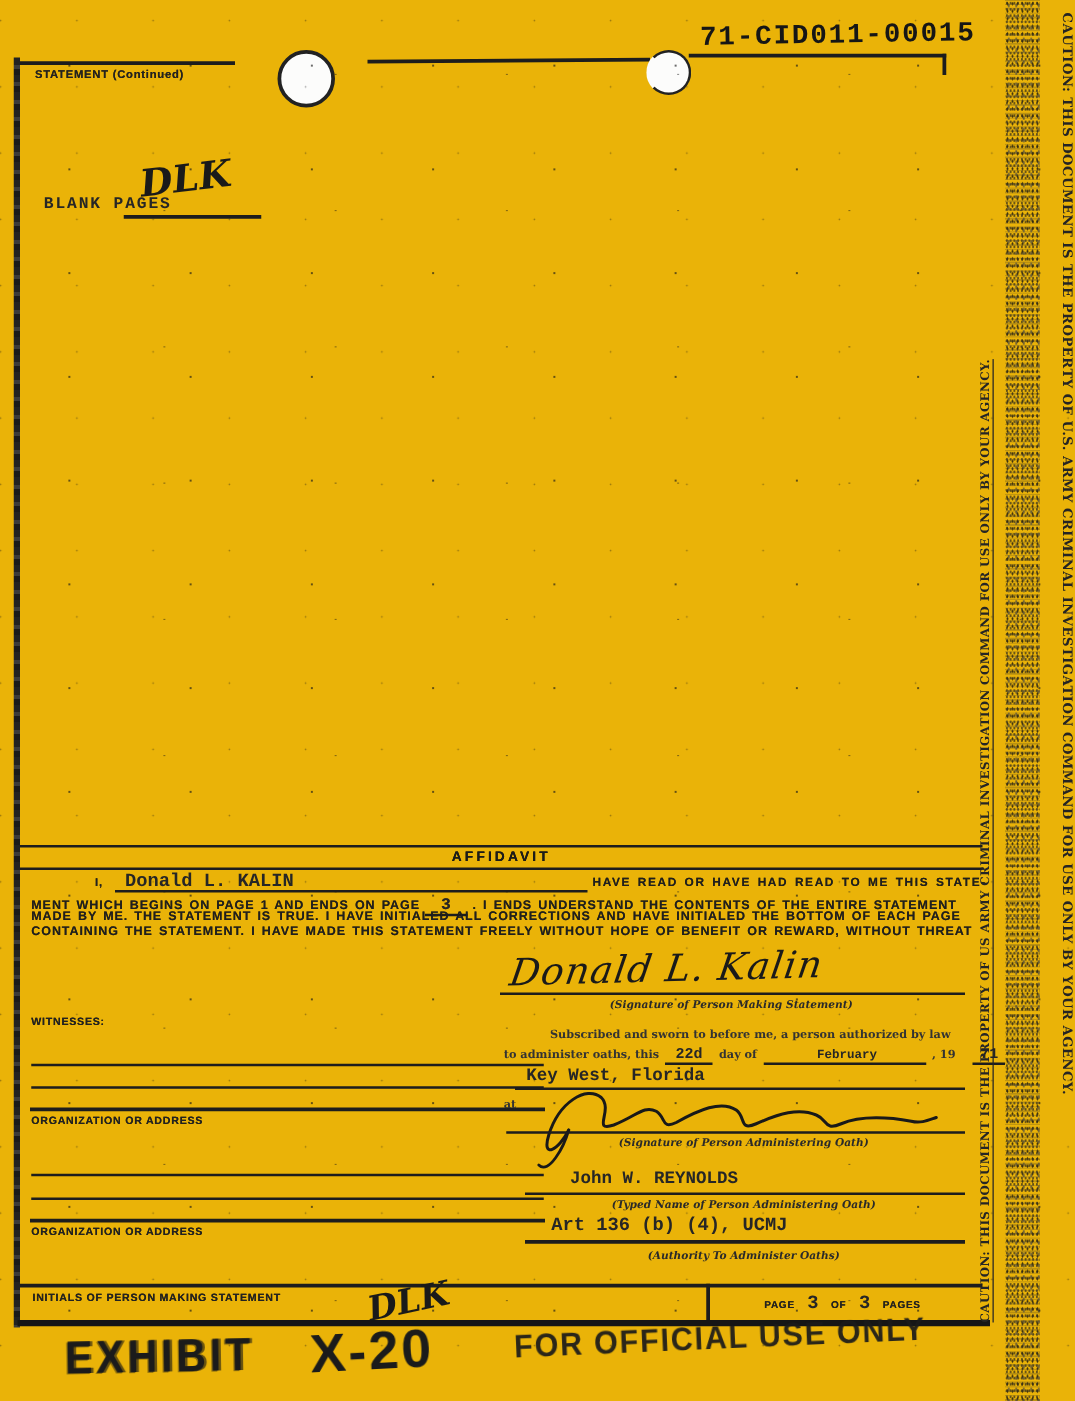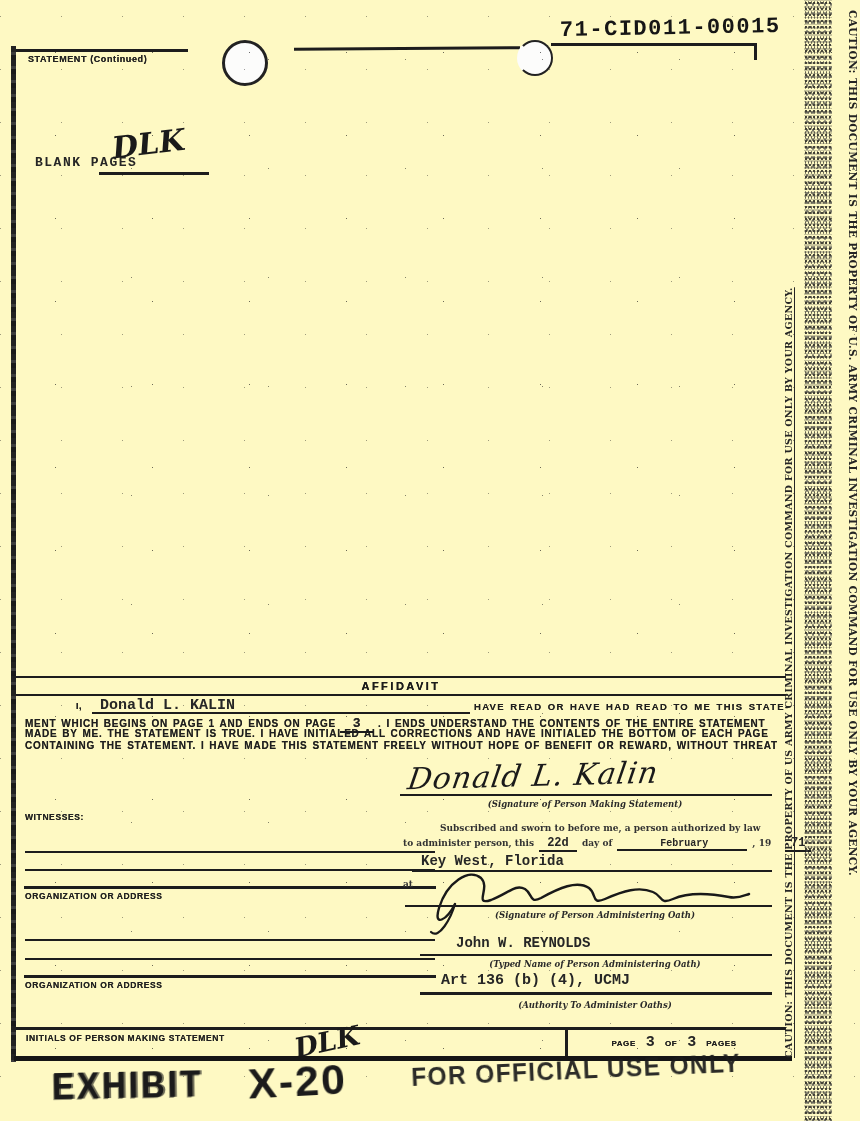--- a/index.html
+++ b/index.html
@@ -1,18 +1,18 @@
 <!DOCTYPE html>
 <html><head>
 <meta charset="utf-8">
 <style>
   html,body{margin:0;padding:0;background:#e8e8e6;}
   .page{
     position:relative; width:860px; height:1121px; margin:0 auto;
-    background:#fef9c3; overflow:hidden;
+    background:#eab308; overflow:hidden;
     font-family:"Liberation Sans", sans-serif; color:#1c1c1c;
   }
   
   .page::after{
     content:""; position:absolute; inset:0; pointer-events:none; z-index:40;
     background-image:
       radial-gradient(circle, rgba(25,25,25,.85) .6px, transparent 1px),
       radial-gradient(circle, rgba(25,25,25,.55) .5px, transparent .9px),
       radial-gradient(circle, rgba(25,25,25,.7) .45px, transparent .8px);
     background-size: 97px 83px, 61px 53px, 137px 109px;
@@ -106,21 +106,21 @@
   <div class="hline" style="left:25px; top:869px; width:410px; height:2px;"></div>
   <div class="hline" style="left:24px; top:886px; width:412px; height:3px;"></div>
   <div class="lbl" style="left:25px; top:891px; font-size:8.5px;">ORGANIZATION OR ADDRESS</div>
   <div class="hline" style="left:25px; top:939px; width:410px; height:2px;"></div>
   <div class="hline" style="left:25px; top:958px; width:410px; height:2px;"></div>
   <div class="hline" style="left:24px; top:975px; width:412px; height:3px;"></div>
   <div class="lbl" style="left:25px; top:980px; font-size:8.5px;">ORGANIZATION OR ADDRESS</div>
 
   <div class="serifsm" style="left:440px; top:823px;">Subscribed and sworn to before me, a person authorized by law</div>
   <div class="abs" style="left:403px; top:836px; display:flex; align-items:baseline; white-space:nowrap;">
-    <span class="serifsm" style="position:static;">to administer person, this</span>
+    <span class="serifsm" style="position:static;">to administer oaths, this</span>
     <span class="fill3 mono" style="font-size:12px; min-width:38px; margin:0 5px;text-align:center;">22d</span>
     <span class="serifsm" style="position:static;">day of</span>
     <span class="fill3 mono" style="font-size:10px; min-width:126px; margin:0 5px; text-align:center; padding-left:4px;">February</span>
     <span class="serifsm" style="position:static;">, 19</span>
     <span class="fill3 mono" style="font-size:12px; min-width:26px; margin:0 14px;">71</span>
   </div>
   <div class="serifsm" style="left:403px; top:879px;">at</div>
   <div class="abs mono" style="left:421px; top:853px; font-size:14px;">Key West, Florida</div>
   <div class="hline" style="left:412px; top:870px; width:360px; height:2px;"></div>
 

